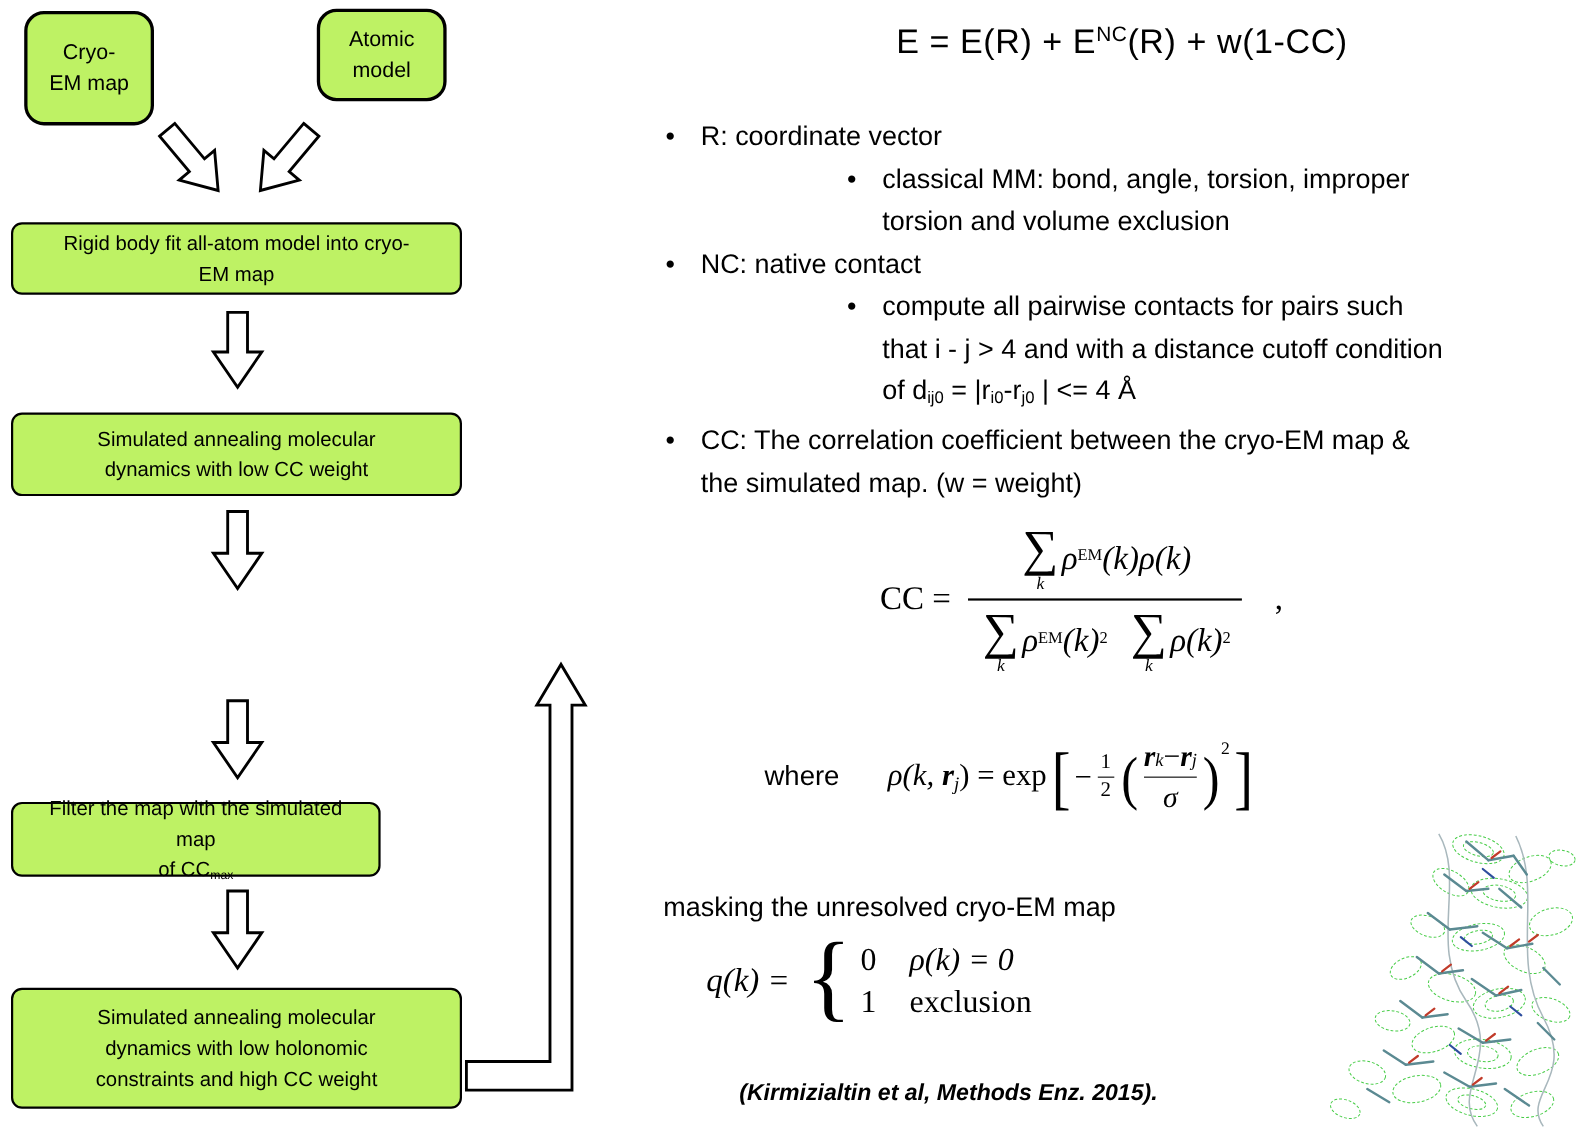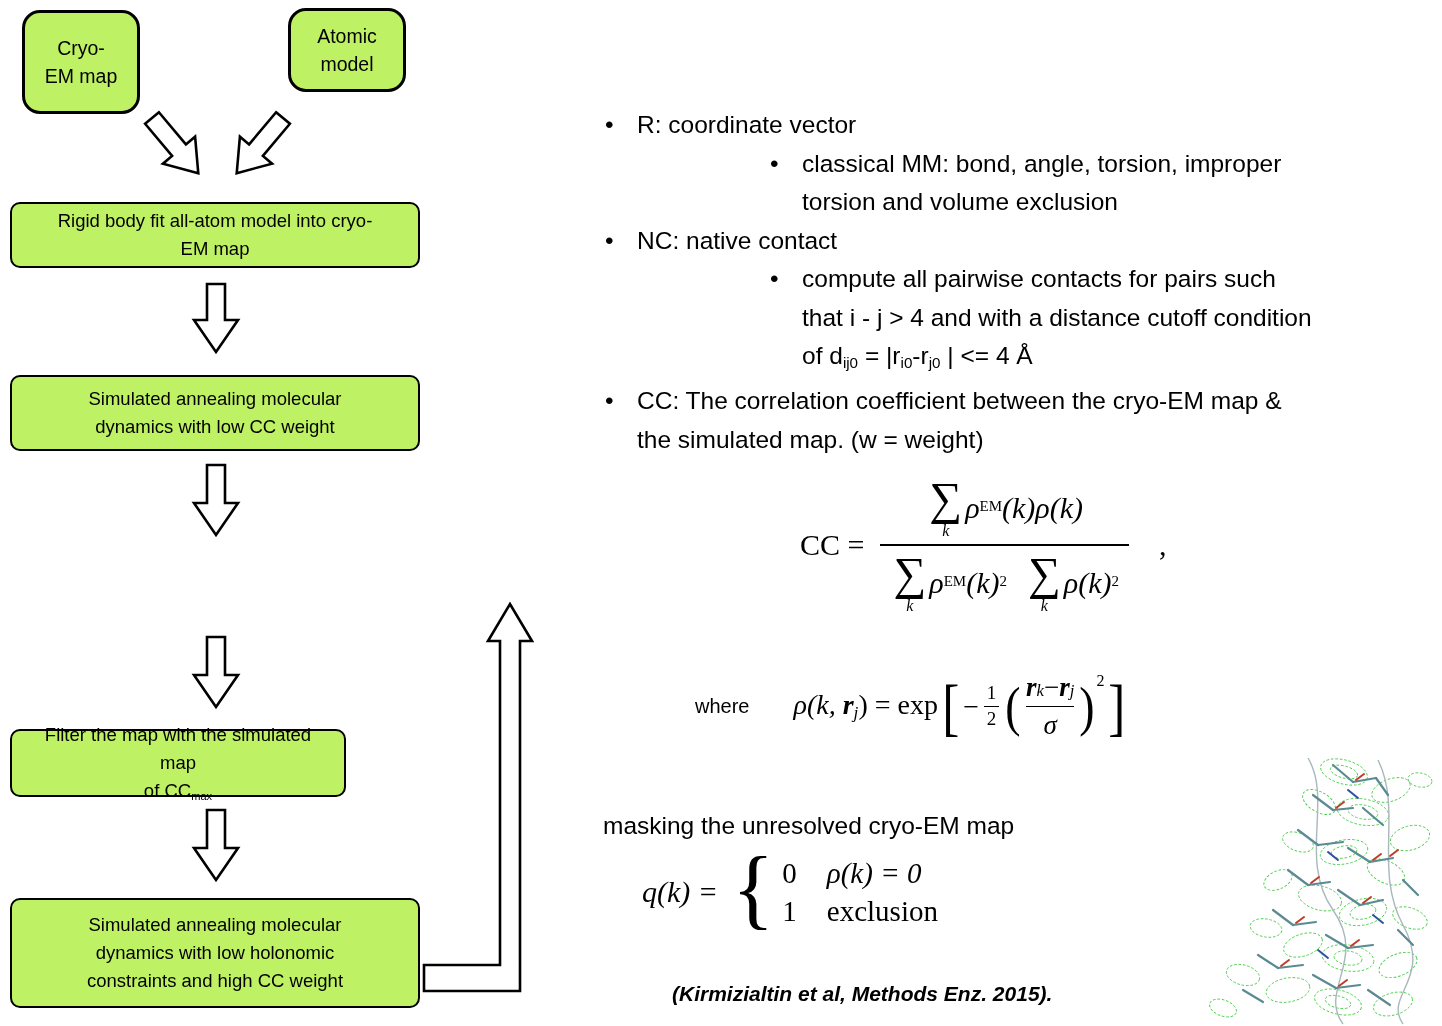--- a/index.html
+++ b/index.html
@@ -43,21 +43,21 @@
   .num,.den { display:flex; align-items:center; padding:0 10px; }
   .fbar { align-self:stretch; border-top:2px solid #000; margin:5px 0; }
   .sumcol { display:inline-flex; flex-direction:column; align-items:center; margin:0 3px; }
   .sum { font-size:46px; line-height:1; }
   .sumk { font-size:16px; line-height:1; margin-top:1px; }
   .gap { width:18px; }
   .cc-comma { margin-left:30px; align-self:center; }
 
   
   .whererow { display:flex; align-items:center; gap:44px; }
-  .where { font-size:20px; }
+  .where { font-size:25px; }
   .rhoeq { display:flex; align-items:center; font-size:28px; }
   .big-b { font-size:64px; line-height:1; transform:scaleX(0.8); margin:0 2px; font-weight:300; }
   .big-p { font-size:54px; line-height:1; transform:scaleX(0.85); }
   .sfrac { display:inline-flex; flex-direction:column; align-items:center; font-size:19px; line-height:1.1; margin:0 5px; }
   .sbar { width:15px; border-top:1.8px solid #000; margin:2px 0; }
   .frac2 { display:flex; flex-direction:column; align-items:center; margin:0 4px; }
   .n2 { display:flex; align-items:baseline; font-size:27px; }
   .fbar2 { align-self:stretch; border-top:1.8px solid #000; margin:3px 0; }
   .d2 { font-size:27px; }
   .pow { font-size:16px; align-self:flex-start; margin-top:0px; }
@@ -113,20 +113,23 @@
       <span>of CC</span><span class="sbx">max</span>
     </div>
   </div>
 
   <div class="fnode fstep" style="left:10px; top:898px; width:410px; height:110px;">
     <span class="lbl">Simulated annealing molecular
 dynamics with low holonomic
 constraints and high CC weight</span>
   </div>
 
+  <div class="abs main-eq" style="left:640px; top:20px; width:760px;">
+    <span>E = E(R) + E</span><span class="sp-main">NC</span><span>(R) + w(1-CC)</span>
+  </div>
 
   <div class="abs bullets" style="left:605px; top:106px; width:830px;">
     <div class="brow l1">
       <span class="mark">•</span>
       <span class="btext">R: coordinate vector</span>
     </div>
     <div class="brow l2">
       <span class="mark">•</span>
       <span class="btext pre">classical MM: bond, angle, torsion, improper
 torsion and volume exclusion</span>

